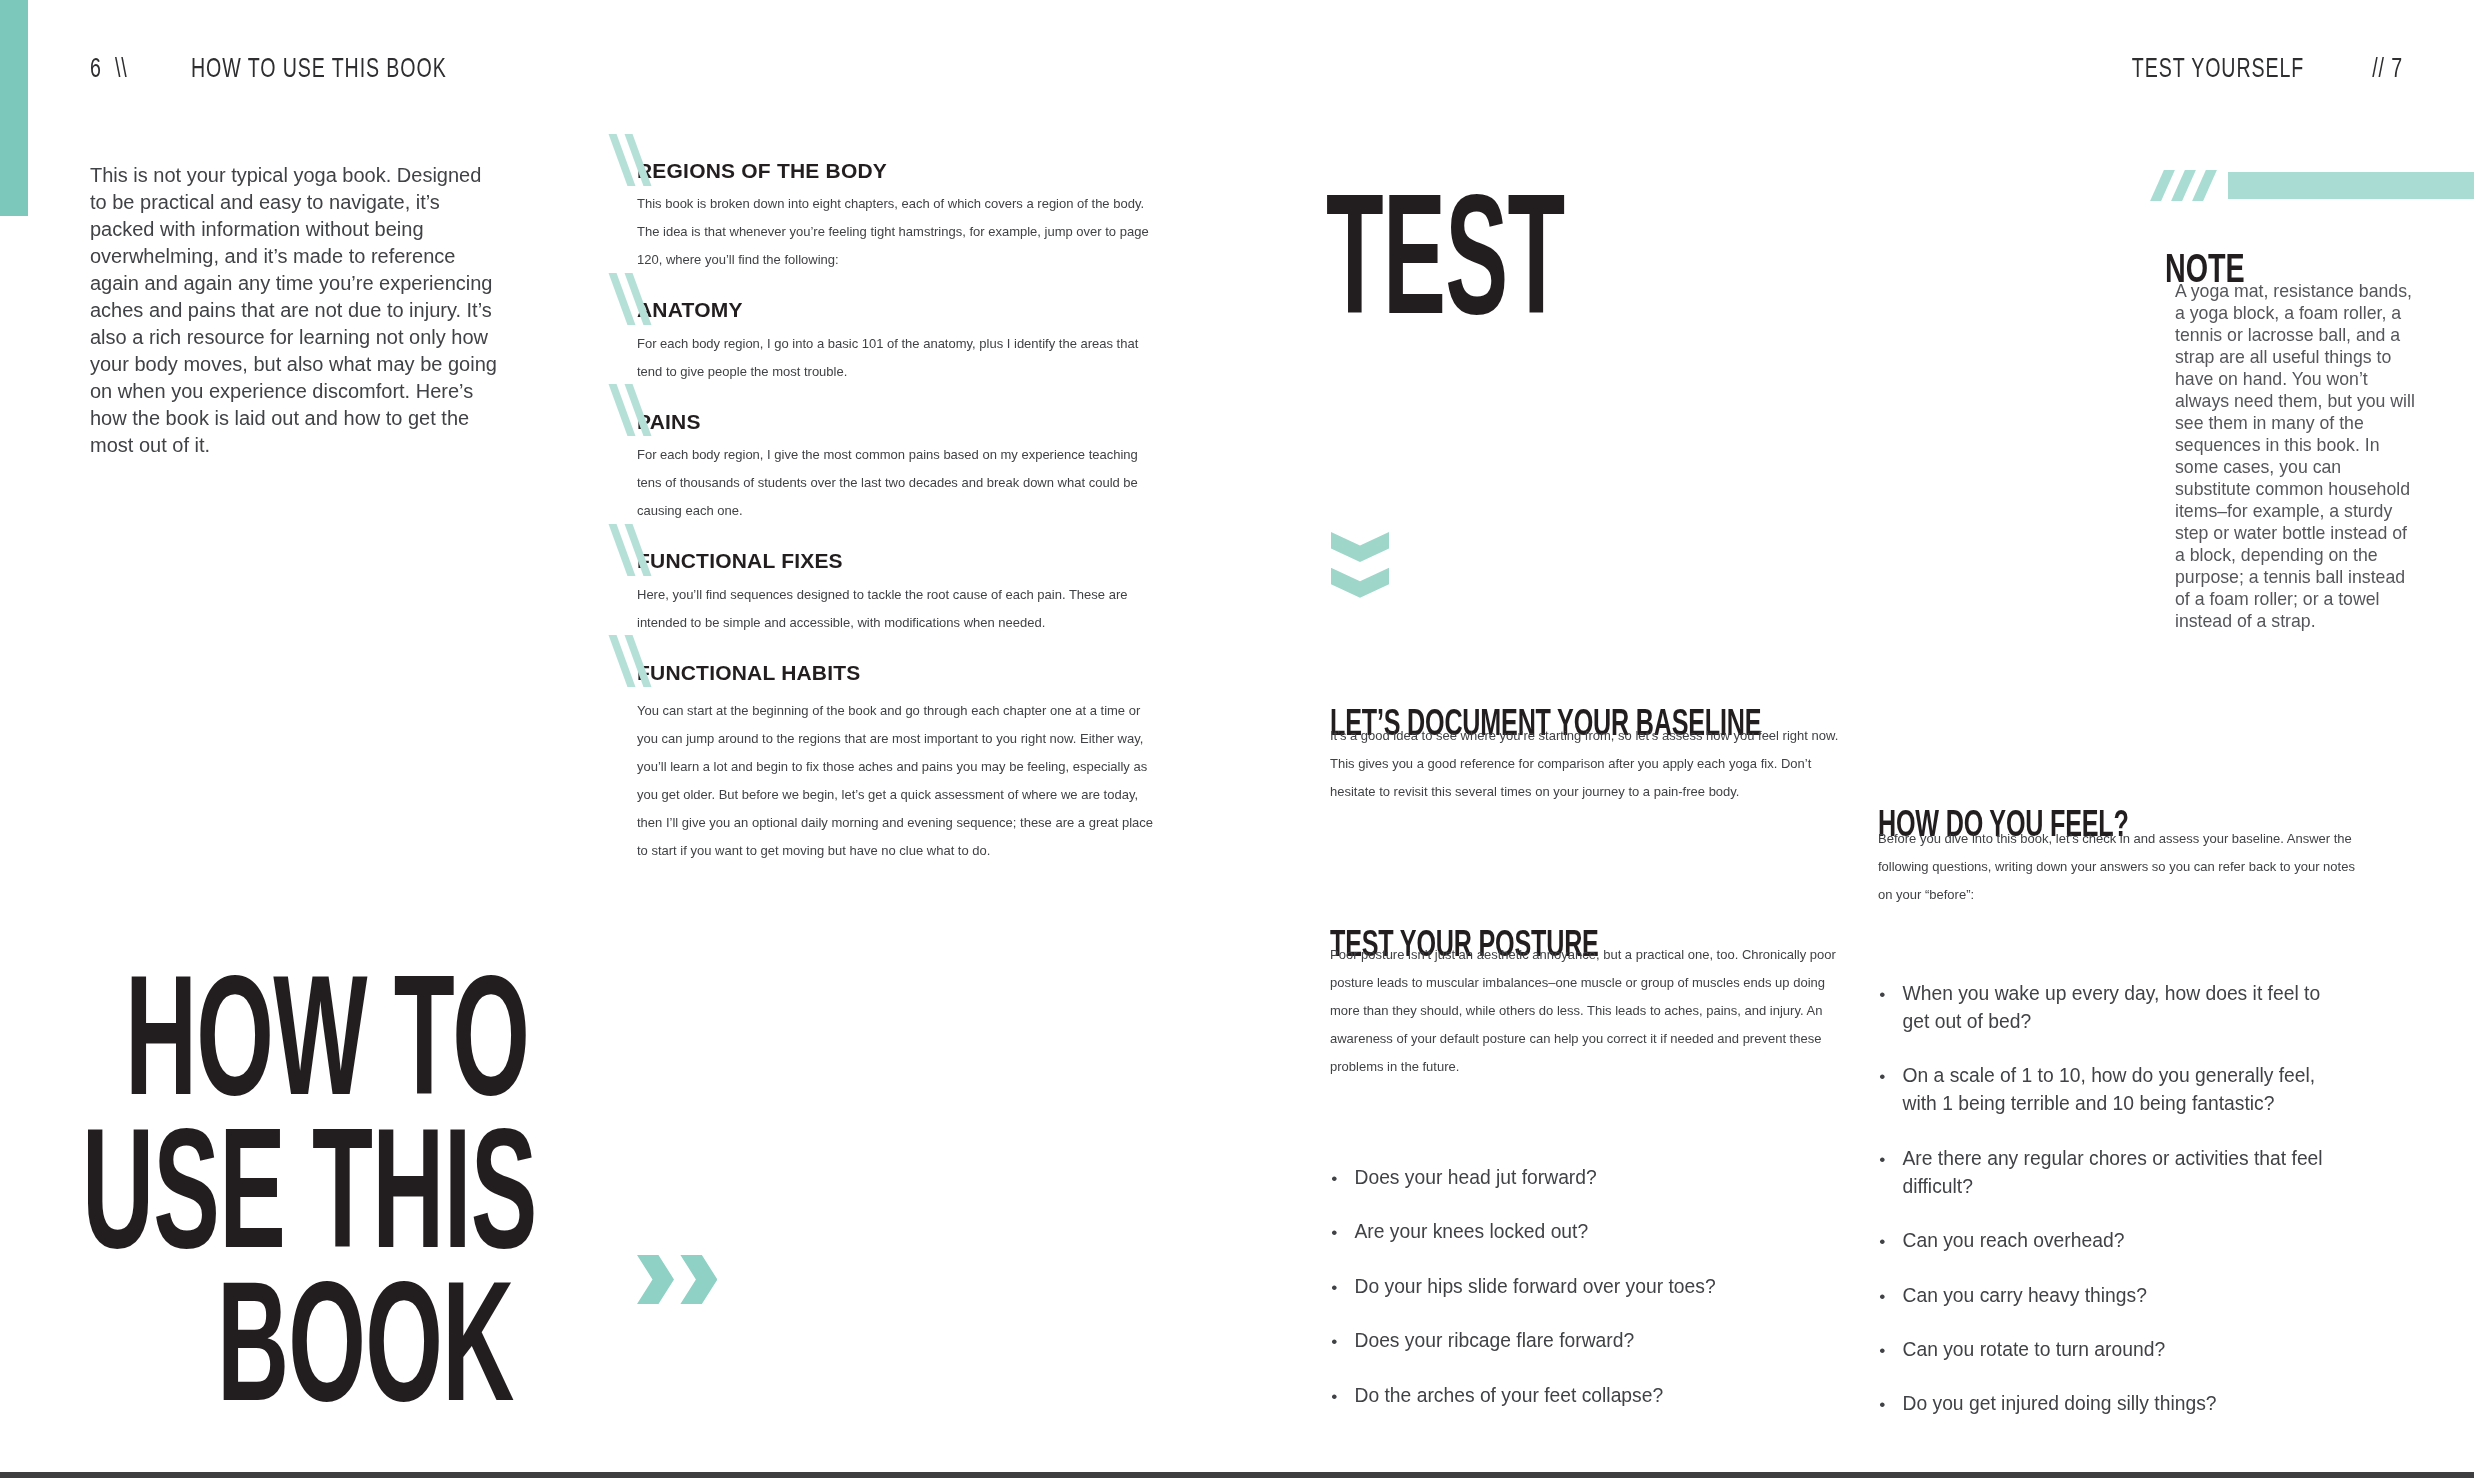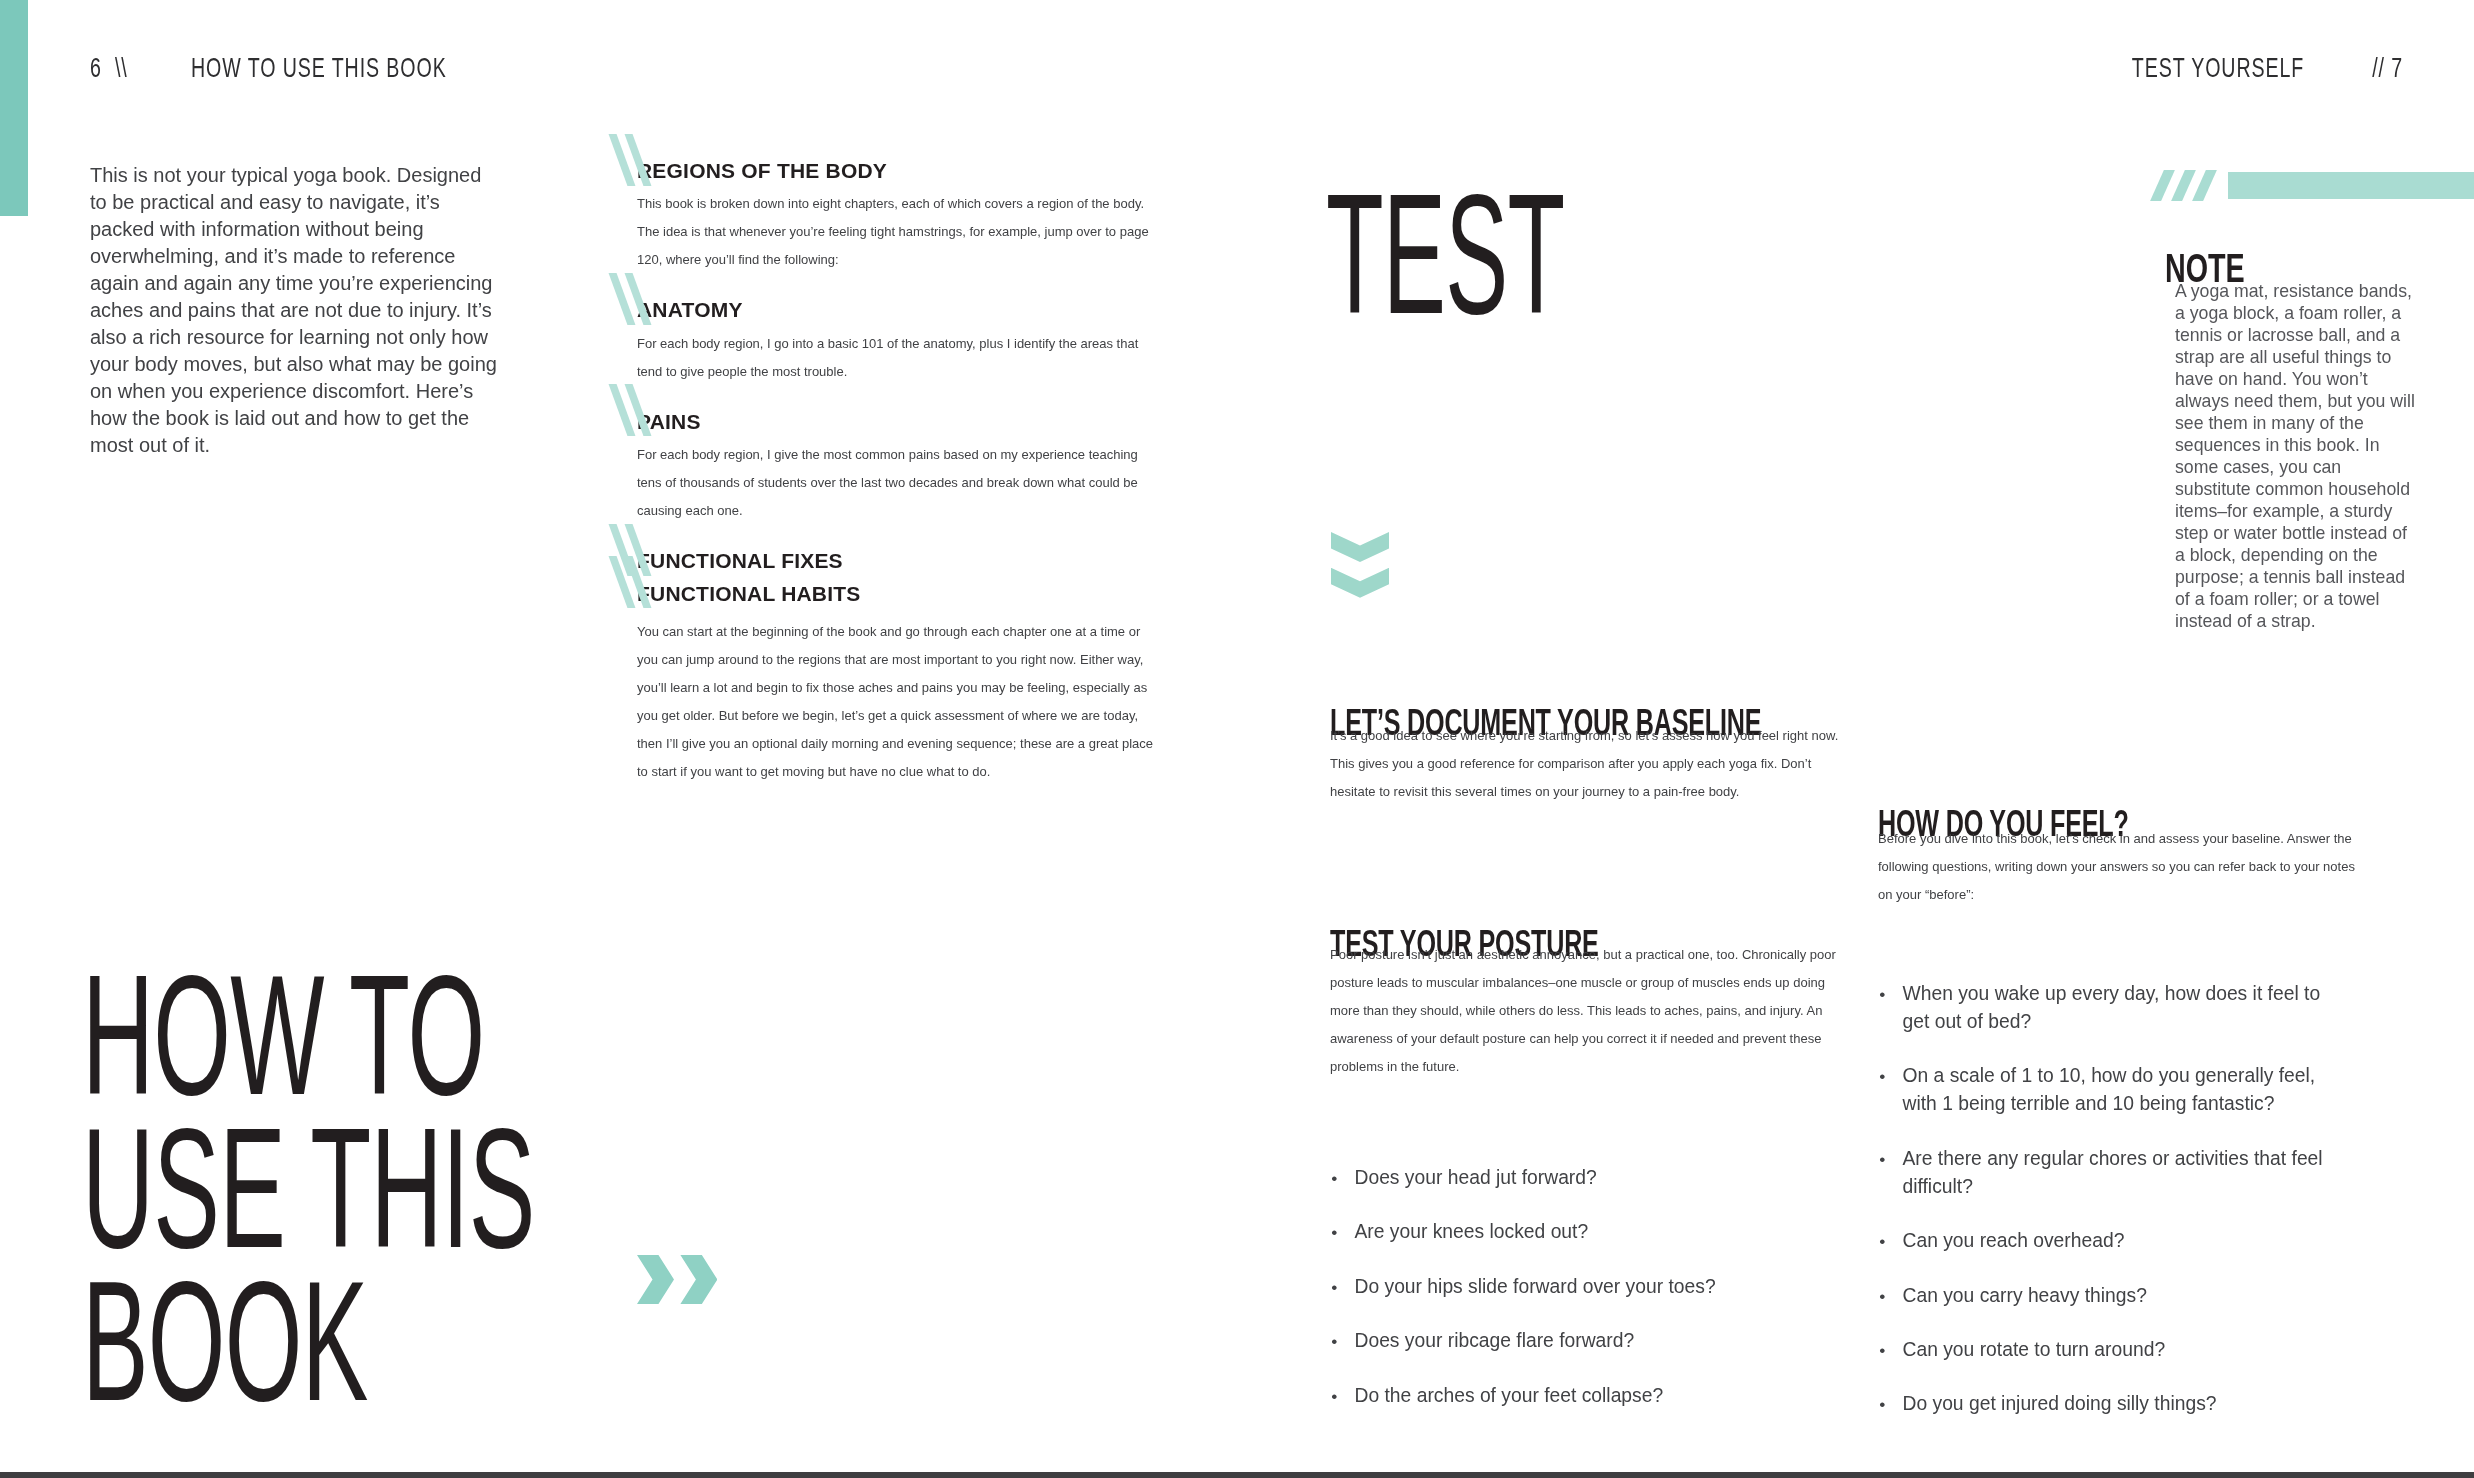--- a/index.html
+++ b/index.html
@@ -21,21 +21,21 @@
   .hdr{position:absolute;top:54px;font-size:28px;line-height:28px;font-weight:400;letter-spacing:1.3px;color:var(--ink-header);}
   #hdr-folio-left{left:90px;}
   #hdr-slashes{left:115px;}
   #hdr-title-left{left:191px;}
   #hdr-title-right{right:171px;}
   #hdr-folio-right{right:72px;}
 
   .body-copy{font-size:13px;line-height:28px;color:var(--ink-body);margin:0;}
   #intro{position:absolute;left:90px;top:162px;width:412px;font-size:20px;line-height:27px;}
 
-  .big-title{position:absolute;font-weight:normal;color:var(--ink-heading);letter-spacing:-1.3px;}
+  .big-title{position:absolute;font-weight:bold;color:var(--ink-heading);letter-spacing:-1.3px;text-align:center;}
   .big-title .line{height:153px;}
   #title-left{left:82px;top:936px;font-size:171px;}
   #title-left .cx{--sx:.584;}
   #title-right{left:1326px;top:155px;font-size:171px;}
   #title-right .line{height:171px;}
   #title-right .cx{--sx:.552;}
 
   .mid{position:absolute;left:637px;top:158px;width:523px;}
   .sec{position:relative;}
   .sec h3{font-size:21px;line-height:26px;font-weight:700;letter-spacing:0.2px;color:var(--ink-heading);margin:0 0 6.4px;}
@@ -125,20 +125,21 @@
         </span>
       <h3>PAINS</h3>
       <p class="body-copy">For each body region, I give the most common pains based on my experience teaching tens of thousands of students over the last two decades and break down what could be causing each one.</p>
     </div>
     <div class="sec">
       <span class="slash-marks">
           <i></i>
           <i></i>
         </span>
       <h3>FUNCTIONAL FIXES</h3>
+      <p class="body-copy">Here, you’ll find sequences designed to tackle the root cause of each pain. These are intended to be simple and accessible, with modifications when needed.</p>
     </div>
     <div class="sec">
       <span class="slash-marks">
           <i></i>
           <i></i>
         </span>
       <h3>FUNCTIONAL HABITS</h3>
     </div>
     <p class="body-copy" id="outro">You can start at the beginning of the book and go through each chapter one at a time or you can jump around to the regions that are most important to you right now. Either way, you’ll learn a lot and begin to fix those aches and pains you may be feeling, especially as you get older. But before we begin, let’s get a quick assessment of where we are today, then I’ll give you an optional daily morning and evening sequence; these are a great place to start if you want to get moving but have no clue what to do.</p>
   </div>

